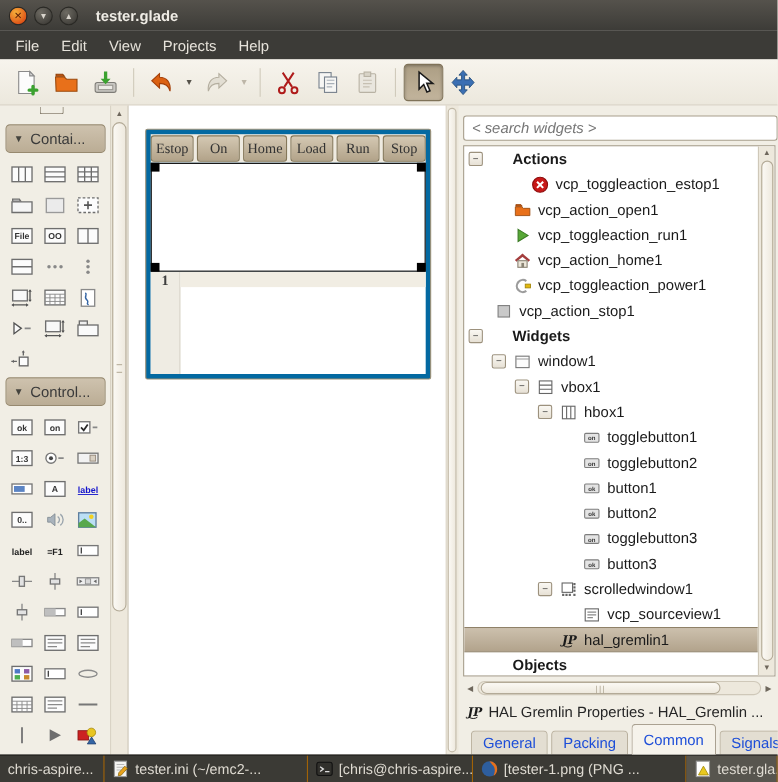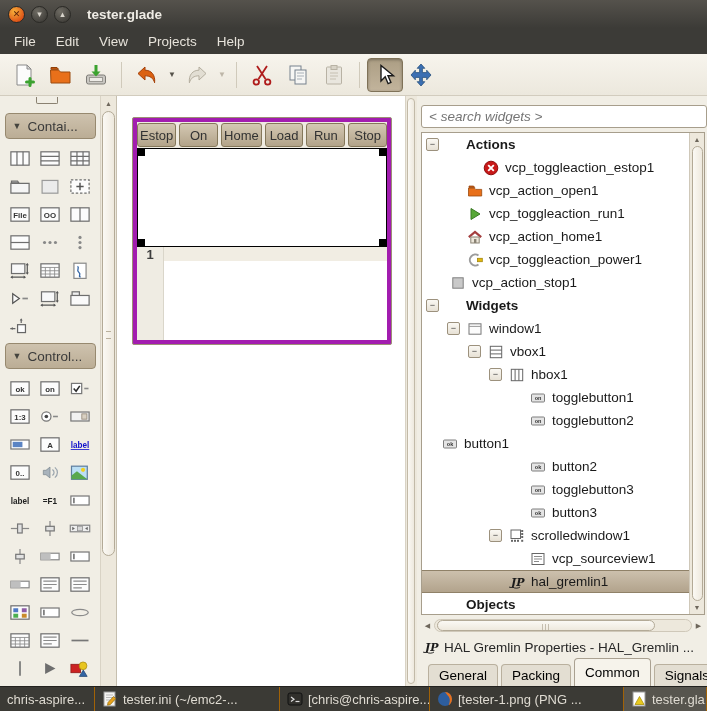--- a/index.html
+++ b/index.html
@@ -28,21 +28,21 @@
 .pal-section{width:91px;margin:0 auto 9px;height:26px;background:linear-gradient(#CEC2AE,#BBAD95);border:1px solid #97896F;border-radius:4px;font-size:13.5px;color:#3A3A3A;display:flex;align-items:center;padding-left:7px;gap:6px;}
 .pal-section .tri{font-size:9px;color:#45443E;}
 .pal-grid{display:grid;grid-template-columns:repeat(3,1fr);row-gap:11px;padding:2px 5px 8px;justify-items:center;}
 .pal-cell{height:17px;display:flex;align-items:center;justify-content:center;}
 .pal-scroll{width:17px;background:#EDE8DC;border-left:1px solid #D9D3C5;border-right:1px solid #C6BFAF;display:flex;flex-direction:column;align-items:center;padding:3px 1px 2px;flex:none;}
 .pal-scroll .arr,.tree-scroll .arr{font-size:7px;color:#6E675C;line-height:9px;}
 .pal-scroll .thumb{width:13px;height:445px;background:linear-gradient(90deg,#FBF9F4,#EEE9DE);border:1px solid #B3AA97;border-radius:7px;margin-top:3px;position:relative;}
 .pal-scroll .thumb::after{content:"";position:absolute;left:3px;right:3px;top:50%;margin-top:-3px;height:6px;border-top:1px solid #B9B09D;border-bottom:1px solid #B9B09D;}
 
 .canvas{flex:1;background:#FFFFFF;position:relative;}
-.design-window{position:absolute;left:15px;top:21px;width:260px;height:228px;background:#a21caf;border:1px solid #9C8F75;border-radius:2px;padding:4px;display:flex;flex-direction:column;}
+.design-window{position:absolute;left:15px;top:21px;width:260px;height:228px;background:#0369a1;border:1px solid #9C8F75;border-radius:2px;padding:4px;display:flex;flex-direction:column;font-family:Liberation Serif, serif;}
 .dw-buttons{height:26px;background:#EFEBE1;display:flex;gap:3px;padding:1px 0;flex:none;}
 .dw-btn{flex:1;background:linear-gradient(#D4C8B3,#B2A389);border:1px solid #85785A;border-radius:3px;font-size:13px;color:#323232;display:flex;align-items:center;justify-content:center;padding:0 2px;white-space:nowrap;}
 .dw-gremlin{height:99px;background:#FFF;border:1px solid #000;position:relative;flex:none;}
 .handle{position:absolute;width:8px;height:8px;background:#000;}
 .handle.tl{left:-1px;top:-1px;}.handle.tr{right:-1px;top:-1px;}
 .handle.bl{left:-1px;bottom:-1px;}.handle.br{right:-1px;bottom:-1px;}
 .dw-source{flex:1;background:#FFF;display:flex;}
 .dw-gutter{width:27px;background:#EFECE3;border-right:1px solid #DAD6CA;font-size:13px;font-weight:bold;color:#3E3E3E;text-align:center;flex:none;}
 .dw-text{flex:1;}
 .dw-curline{height:14px;background:#F1EDE3;}
@@ -61,21 +61,21 @@
 .hdr-spacer{width:20px;flex:none;}
 .t-icon{width:16px;height:16px;margin-right:6px;flex:none;}
 .tree-scroll{width:15px;background:#EDE8DC;border-left:1px solid #CFC8B9;display:flex;flex-direction:column;align-items:center;padding:2px 1px;flex:none;}
 .tree-scroll .thumb{width:11px;flex:1;background:linear-gradient(90deg,#FBF9F4,#EEE9DE);border:1px solid #B3AA97;border-radius:6px;margin:2px 0;}
 .hscroll{height:15px;margin-top:3px;display:flex;align-items:center;flex:none;}
 .hscroll .arr{width:13px;font-size:7px;color:#6E675C;text-align:center;flex:none;}
 .hscroll .track{flex:1;height:13px;background:#EDE8DC;border:1px solid #CFC8B9;border-radius:7px;position:relative;}
 .hscroll .hthumb{position:absolute;left:2px;top:0;bottom:0;width:218px;background:linear-gradient(#FBF9F4,#EEE9DE);border:1px solid #B3AA97;border-radius:6px;text-align:center;font-size:8px;color:#AFA693;line-height:11px;letter-spacing:1px;}
 .props-head{display:flex;align-items:center;gap:5px;margin:6px 2px 3px 2px;font-size:13.5px;color:#262626;white-space:nowrap;overflow:hidden;flex:none;}
 .tabs{display:flex;align-items:flex-end;height:28px;padding-left:7px;flex:none;}
-.tab{font-size:13.5px;color:#000000;padding:3px 10px;background:#E3DED2;border:1px solid #B9B09E;border-bottom:none;border-radius:4px 4px 0 0;margin-right:3px;height:22px;white-space:nowrap;}
+.tab{font-size:13.5px;color:#1d4ed8;padding:3px 10px;background:#E3DED2;border:1px solid #B9B09E;border-bottom:none;border-radius:4px 4px 0 0;margin-right:3px;height:22px;white-space:nowrap;}
 .tab.active{background:#F6F3EB;height:28px;padding-top:6px;position:relative;z-index:2;border-color:#AAA191;}
 
 .taskbar{position:absolute;left:0;bottom:0;width:707px;height:25px;background:#3B3A35;display:flex;align-items:stretch;border-top:1px solid #23221F;}
 .task-item{display:flex;align-items:center;gap:5px;padding:0 7px;font-size:13px;color:#DFDBD2;border-right:1px solid #a16207;overflow:hidden;white-space:nowrap;flex:none;}
 .task-item.active{background:#57554E;}
 svg{display:block;}
 </style>
 </head>
 <body>
 
@@ -827,21 +827,21 @@
           <div class="tree-row" style="padding-left: 88px;">
             <span class="exp-spacer"></span>
             <span class="t-icon">
               <svg width="16" height="16" viewBox="0 0 16 16">
                 <rect x="1.5" y="4" width="13" height="8" rx="1" fill="#E4E4E4" stroke="#7E7E7E"></rect>
                 <text x="8" y="10.3" font-size="5.5" font-weight="bold" fill="#333" text-anchor="middle">on</text>
               </svg>
             </span>
             <span class="row-label">togglebutton2</span>
           </div>
-          <div class="tree-row" style="">
+          <div class="tree-row" style="padding-left: 88px;">
             <span class="exp-spacer"></span>
             <span class="t-icon">
               <svg width="16" height="16" viewBox="0 0 16 16">
                 <rect x="1.5" y="4" width="13" height="8" rx="1" fill="#E4E4E4" stroke="#7E7E7E"></rect>
                 <text x="8" y="10.3" font-size="5.5" font-weight="bold" fill="#333" text-anchor="middle">ok</text>
               </svg>
             </span>
             <span class="row-label">button1</span>
           </div>
           <div class="tree-row" style="padding-left: 88px;">

